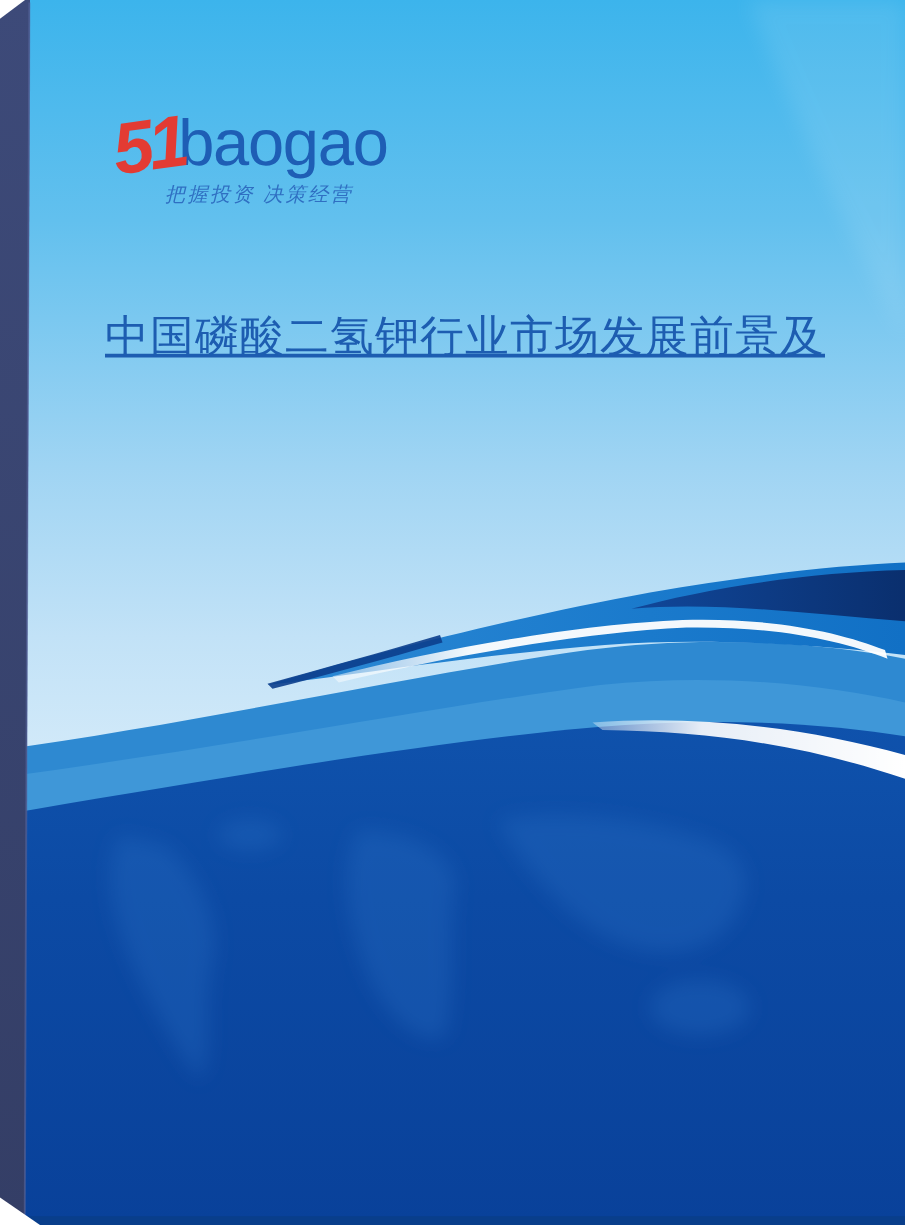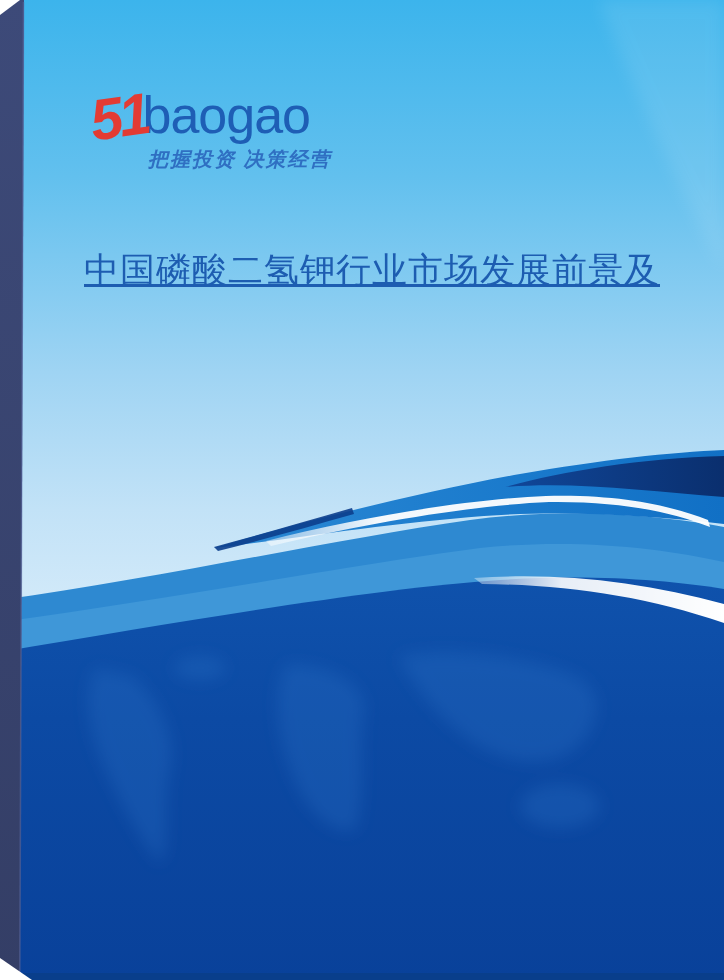--- a/index.html
+++ b/index.html
@@ -17,22 +17,22 @@
     font-style:italic;font-weight:700;font-size:58px;
     color:var(--logo_red,#e33b33);
     display:inline-block;transform:rotate(-8deg) translateY(4px);
     margin-right:-4px;letter-spacing:-4px;
   }
   .logo-name{
     font-weight:400;font-size:52px;color:var(--logo_blue,#1e5eb5);
     letter-spacing:-1px;
   }
   .logo-tagline{
-    margin-left:58px;margin-top:4px;
-    font-size:20px;font-weight:700;font-style:italic;
+    margin-left:42px;margin-top:4px;
+    font-size:16px;font-weight:400;font-style:italic;
     color:var(--tagline_blue,#2f6fc2);letter-spacing:2px;white-space:nowrap;
   }
   .title{
     position:absolute;left:84px;top:246px;width:600px;
     font-size:35px;line-height:47px;font-weight:500;
     color:var(--title_blue,#1d5db1);letter-spacing:1px;text-decoration:underline;
   }
   .title-line{white-space:nowrap;}
 </style>
 </head>

